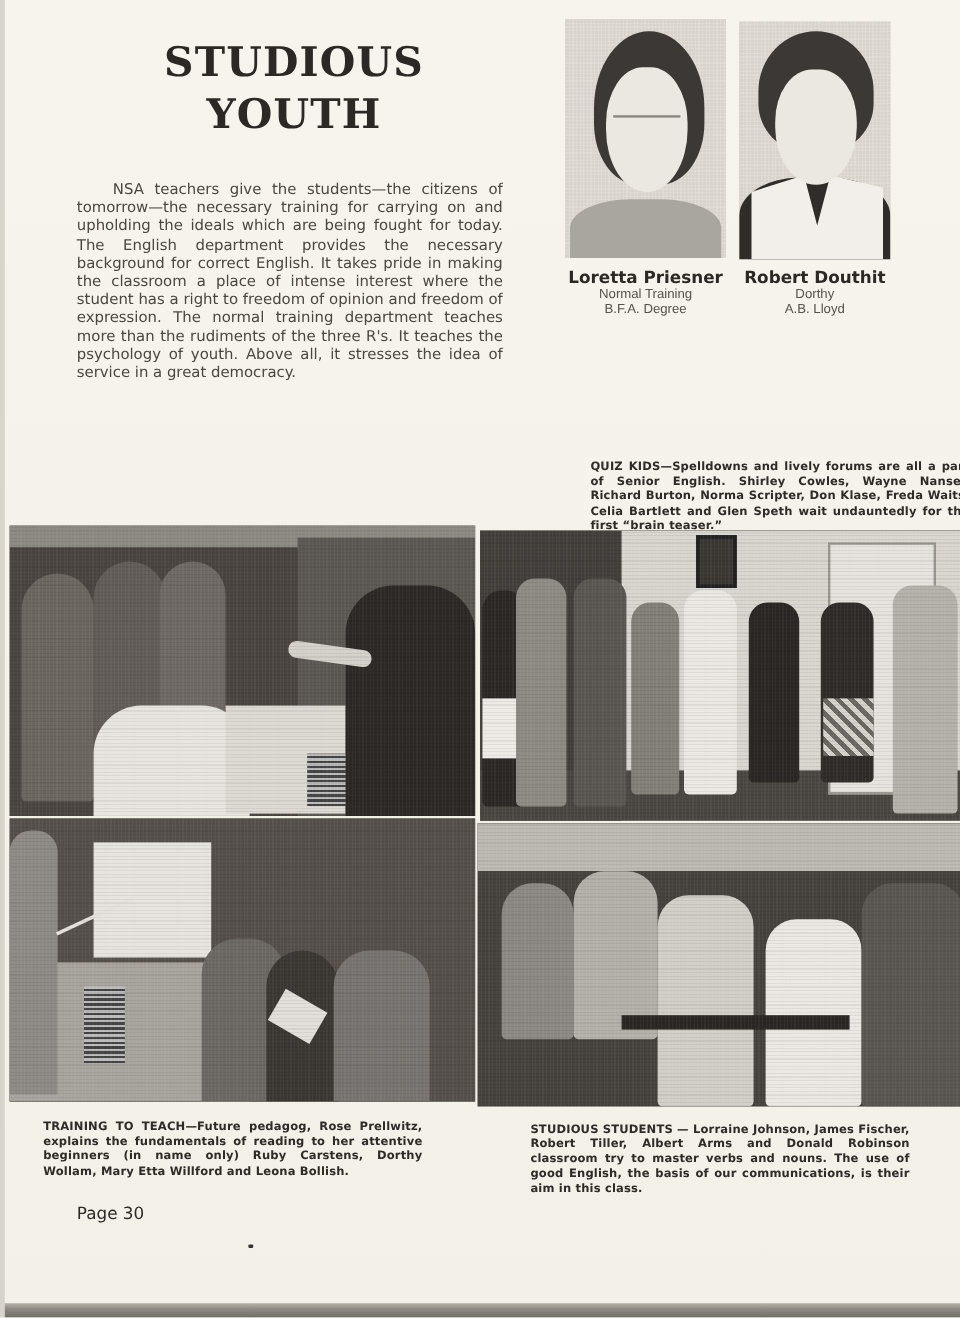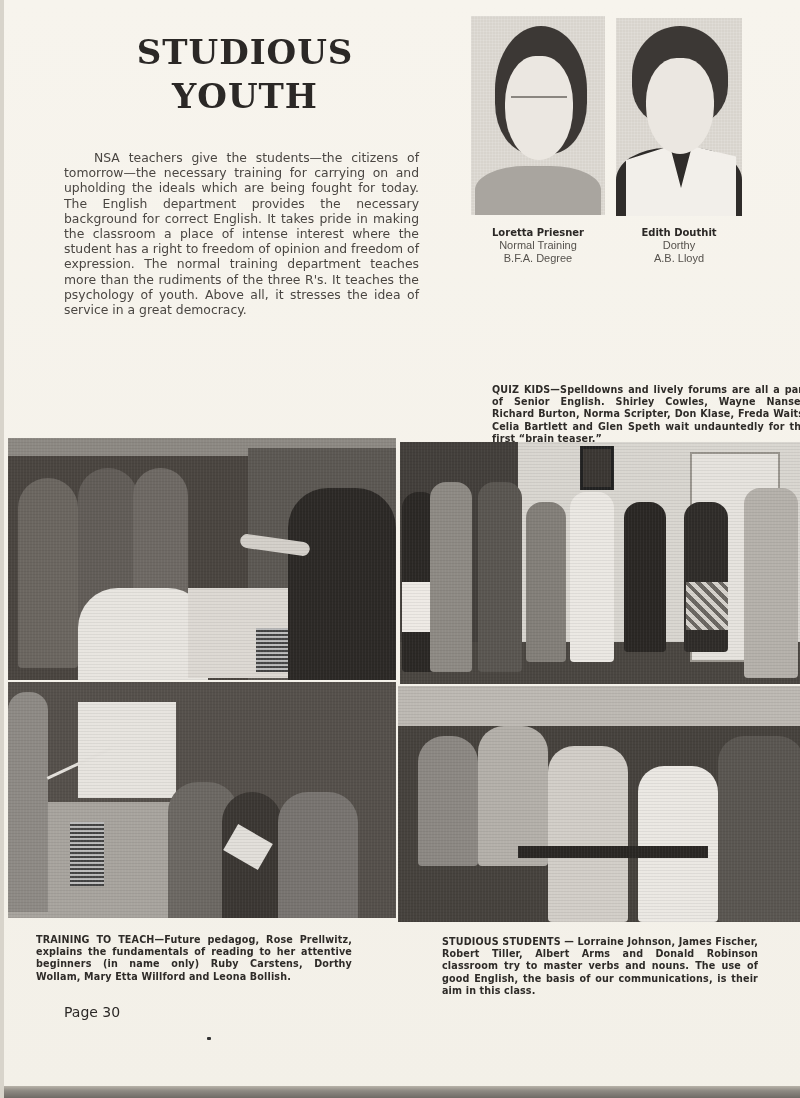--- a/index.html
+++ b/index.html
@@ -41,21 +41,21 @@
     .portrait .bg { position: absolute; inset: 0;
       background: repeating-linear-gradient(0deg, rgba(255,255,255,0.12) 0 1px, transparent 1px 3px),
                   repeating-linear-gradient(90deg, rgba(255,255,255,0.12) 0 1px, transparent 1px 3px),
                   #d8d4cd; }
     .portrait .hair { position: absolute; background: #3c3835; border-radius: 50% 50% 40% 40%; }
     .portrait .face { position: absolute; background: #ebe7e1; border-radius: 45% 45% 50% 50%; }
     .portrait .body { position: absolute; background: #a9a59f; border-radius: 40% 40% 0 0; }
     .portrait .collar { position: absolute; background: #f2efea; }
     .caption-name {
       font-family: "DejaVu Sans", sans-serif; font-weight: bold;
-      font-size: 10px; color: #2b2826; line-height: 13px;
+      font-size: 14px; color: #2b2826; line-height: 13px;
     }
     .caption-line {
       font-family: Liberation Sans, sans-serif;
       font-size: 11px; color: #55514c; line-height: 12.5px;
     }
     .faculty-cap { position: absolute; top: 226px; text-align: center; }
     .faculty-cap.c1 { left: 467px; width: 134px; }
     .faculty-cap.c2 { left: 612px; width: 126px; }
 
     .photo-caption {
@@ -114,21 +114,21 @@
     <div class="hair" style="left:16px; top:8px; width:96px; height:100px;"></div>
     <div class="face" style="left:30px; top:40px; width:68px; height:96px;"></div>
   </div>
 
   <div class="faculty-cap c1">
     <div class="caption-name">Loretta Priesner</div>
     <div class="caption-line">Normal Training</div>
     <div class="caption-line">B.F.A. Degree</div>
   </div>
   <div class="faculty-cap c2">
-    <div class="caption-name">Edith Douthit</div>
+    <div class="caption-name">Robert Douthit</div>
     <div class="caption-line">Dorthy</div>
     <div class="caption-line">A.B. Lloyd</div>
   </div>
 
   <p class="photo-caption cap-quiz">QUIZ KIDS—Spelldowns and lively forums are all a part of Senior English. Shirley Cowles, Wayne Nansel, Richard Burton, Norma Scripter, Don Klase, Freda Waits, Celia Bartlett and Glen Speth wait undauntedly for the first “brain teaser.”</p>
 
   <div class="photo ph-witches">
     <div class="shape" style="left:0; top:0; width:388px; height:20px; background:#8d8983;"></div>
     <div class="shape" style="left:0; top:18px; width:240px; height:224px; background:#4a4540;"></div>
     <div class="shape" style="left:240px; top:10px; width:148px; height:232px; background:#5c5853;"></div>

